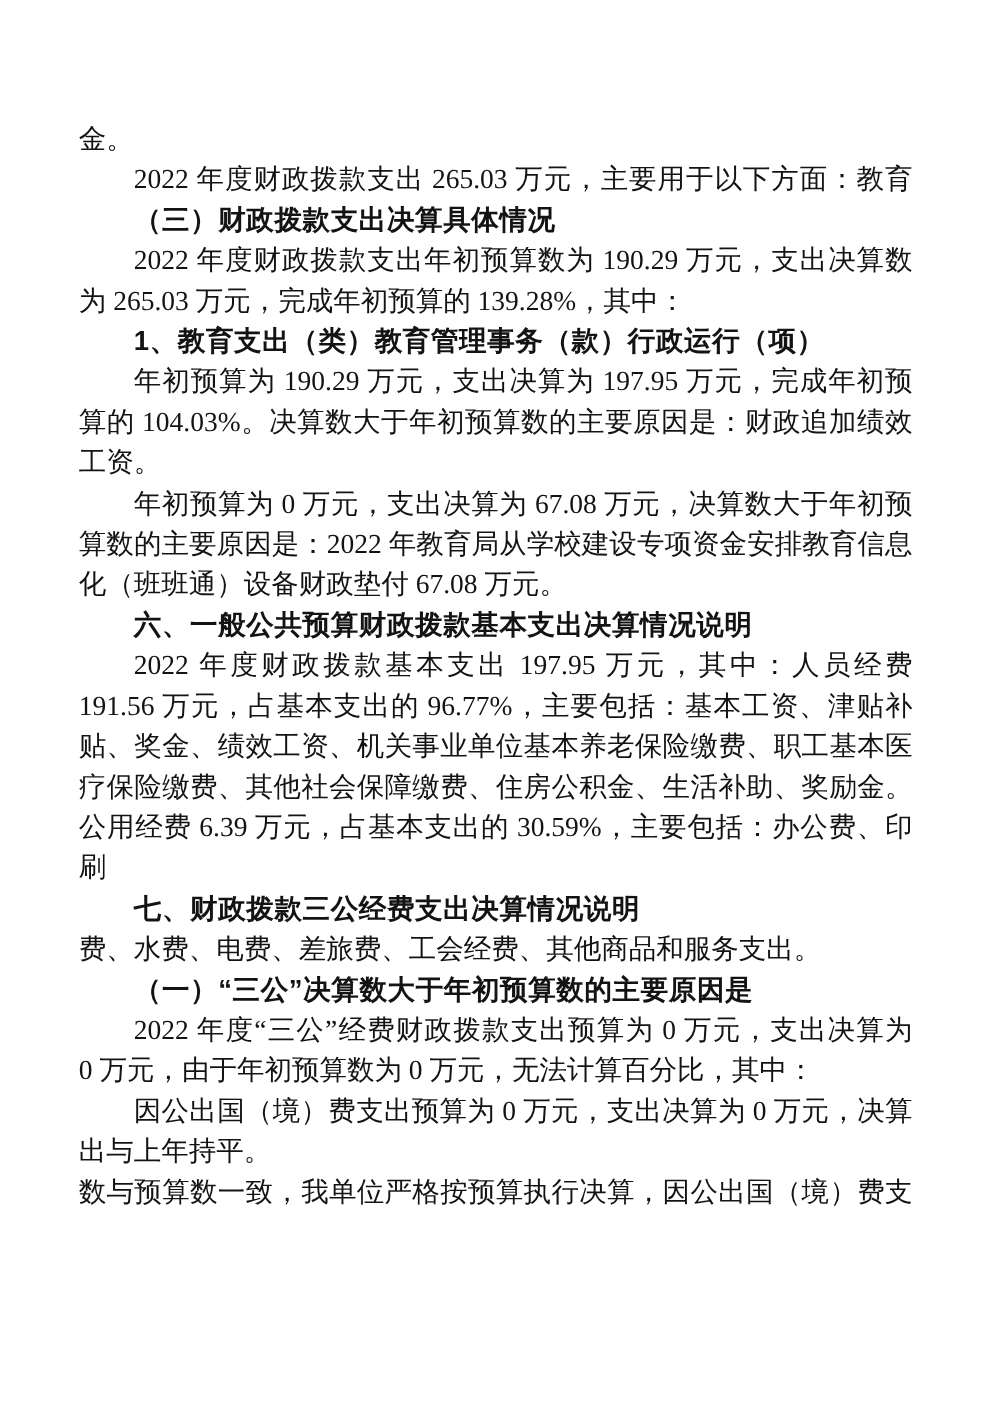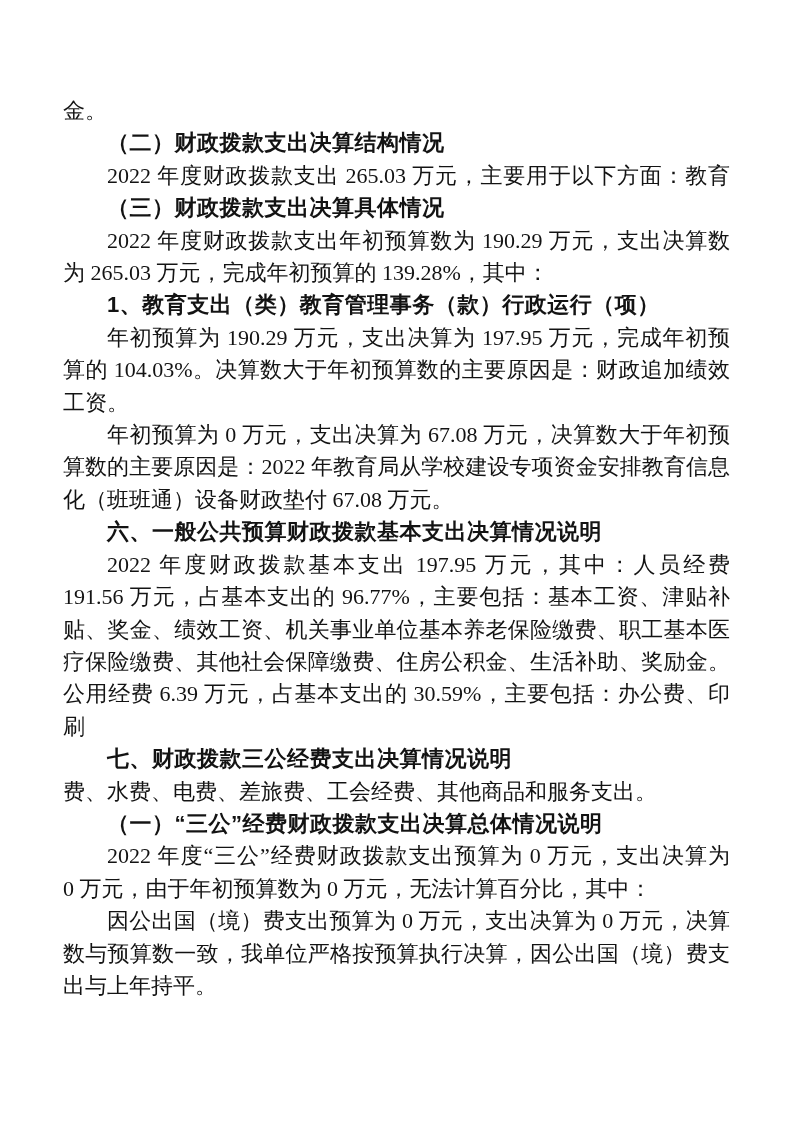--- a/index.html
+++ b/index.html
@@ -38,40 +38,39 @@
     font-weight: 700;
     letter-spacing: 0.5px;
   }
 </style>
 </head>
 <body>
 
 <div class="page">
   <div id="doc">
       <div class="line">金。</div>
-      <div class="line heading indent">（二）财政拨款支出决算结构情况</div>
       <div class="line indent fill">2022 年度财政拨款支出 265.03 万元，主要用于以下方面：教育</div>
       <div class="line heading indent">（三）财政拨款支出决算具体情况</div>
       <div class="line indent fill">2022 年度财政拨款支出年初预算数为 190.29 万元，支出决算数</div>
       <div class="line">为 265.03 万元，完成年初预算的 139.28%，其中：</div>
       <div class="line heading indent">1、教育支出（类）教育管理事务（款）行政运行（项）</div>
       <div class="line indent fill">年初预算为 190.29 万元，支出决算为 197.95 万元，完成年初预</div>
       <div class="line fill">算的 104.03%。决算数大于年初预算数的主要原因是：财政追加绩效</div>
       <div class="line">工资。</div>
       <div class="line indent fill">年初预算为 0 万元，支出决算为 67.08 万元，决算数大于年初预</div>
       <div class="line fill">算数的主要原因是：2022 年教育局从学校建设专项资金安排教育信息</div>
       <div class="line">化（班班通）设备财政垫付 67.08 万元。</div>
       <div class="line heading indent">六、一般公共预算财政拨款基本支出决算情况说明</div>
       <div class="line indent fill">2022 年度财政拨款基本支出 197.95 万元，其中：人员经费</div>
       <div class="line fill">191.56 万元，占基本支出的 96.77%，主要包括：基本工资、津贴补</div>
       <div class="line fill">贴、奖金、绩效工资、机关事业单位基本养老保险缴费、职工基本医</div>
       <div class="line fill">疗保险缴费、其他社会保障缴费、住房公积金、生活补助、奖励金。</div>
       <div class="line fill">公用经费 6.39 万元，占基本支出的 30.59%，主要包括：办公费、印刷</div>
       <div class="line heading indent">七、财政拨款三公经费支出决算情况说明</div>
       <div class="line">费、水费、电费、差旅费、工会经费、其他商品和服务支出。</div>
-      <div class="line heading indent">（一）“三公”经费财政拨款支出决算总体情况说明</div>
+      <div class="line heading indent">（一）“三公”决算数大于年初预算数的主要原因是</div>
       <div class="line indent fill">2022 年度“三公”经费财政拨款支出预算为 0 万元，支出决算为</div>
       <div class="line">0 万元，由于年初预算数为 0 万元，无法计算百分比，其中：</div>
       <div class="line indent fill">因公出国（境）费支出预算为 0 万元，支出决算为 0 万元，决算</div>
+      <div class="line">出与上年持平。</div>
       <div class="line fill">数与预算数一致，我单位严格按预算执行决算，因公出国（境）费支</div>
-      <div class="line">出与上年持平。</div>
     </div>
 </div>
 
 </body></html>

